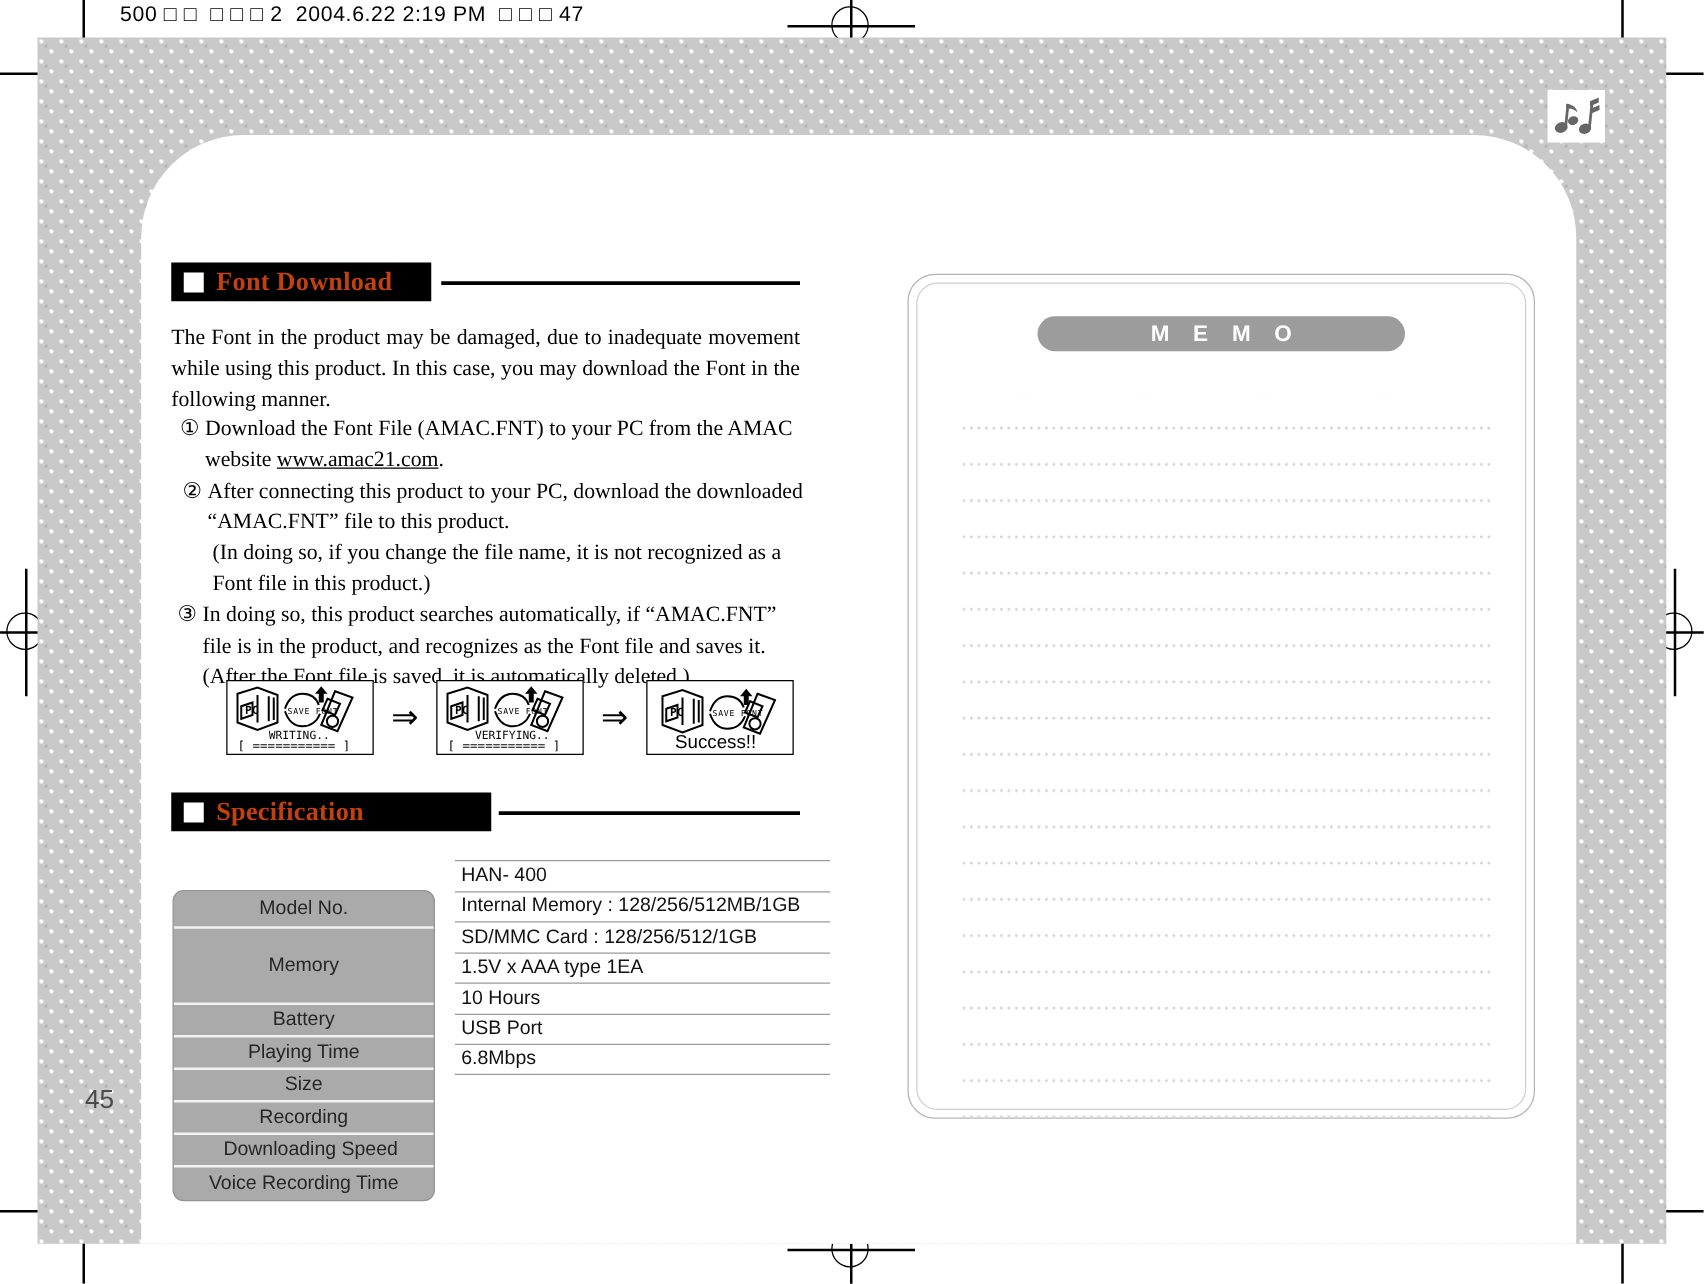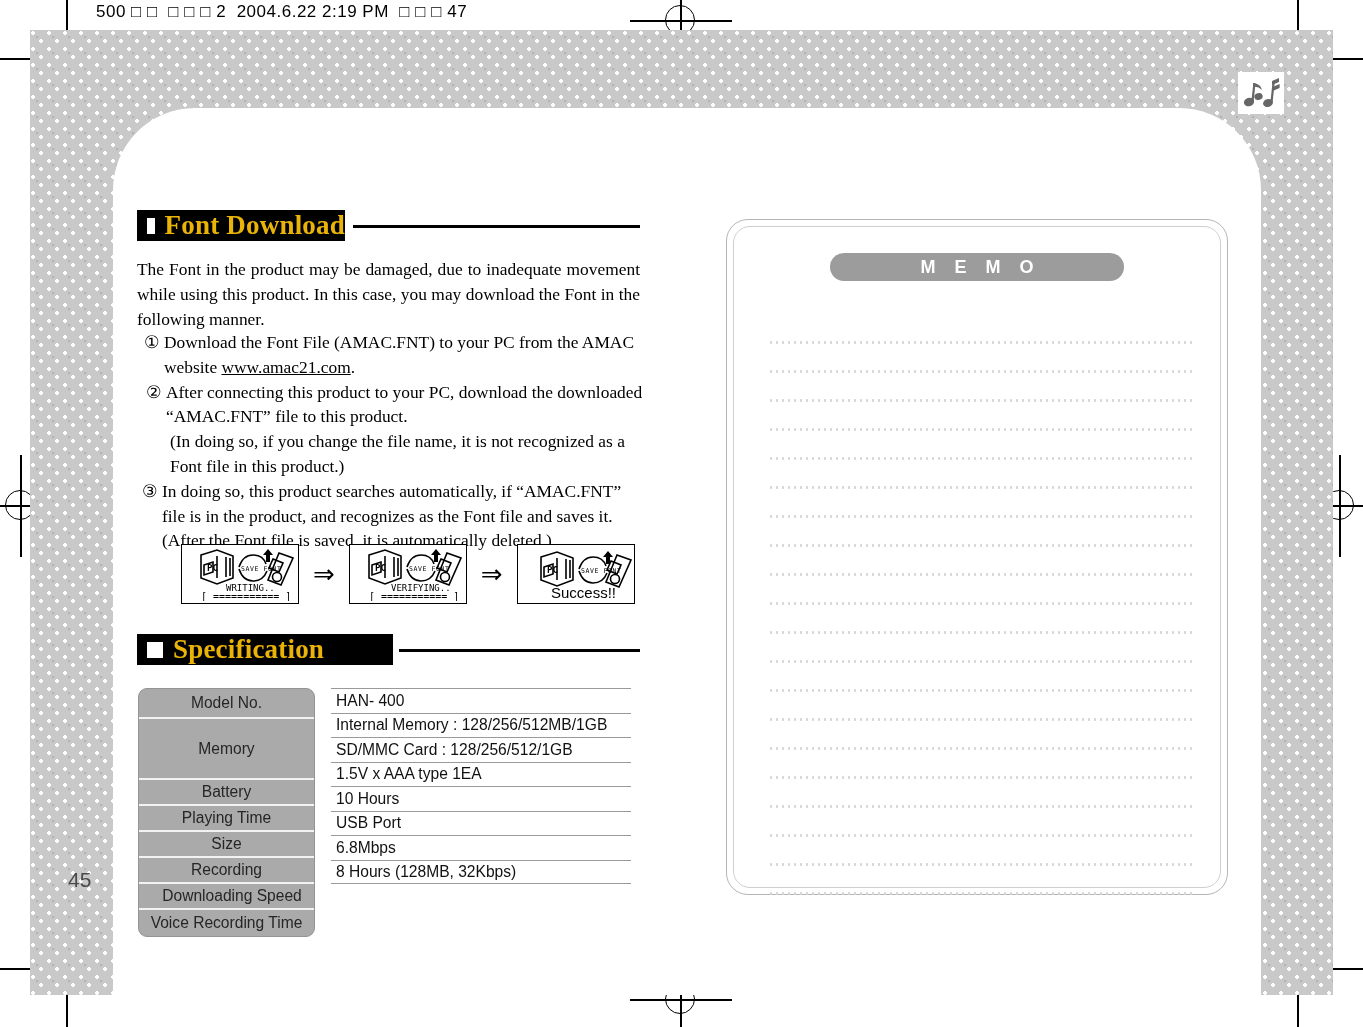--- a/index.html
+++ b/index.html
@@ -59,22 +59,22 @@
   }
 
   
   .sechead{position:absolute;height:31px;}
   .sechead .bar{
     position:absolute;left:0;top:0;height:31px;background:#000;
     display:flex;align-items:center;padding-left:10px;box-sizing:border-box;
   }
   .sechead .sq{width:16px;height:16px;background:#fff;display:inline-block;}
   .sechead .txt{
-    color:#eab308;font-family:"Liberation Serif",serif;font-weight:bold;
-    font-size:27px;margin-left:10px;letter-spacing:.2px;white-space:nowrap;
+    color:#c2410c;font-family:"Liberation Serif",serif;font-weight:bold;
+    font-size:21px;margin-left:10px;letter-spacing:.2px;white-space:nowrap;
   }
   .sechead .rule{position:absolute;top:15px;height:3px;background:#000;}
 
   
   .body-copy{
     position:absolute;font-family:"Liberation Serif",serif;
     font-size:17.4px;line-height:24.8px;color:#000;text-align:justify;
     text-justify:inter-word;
   }
   .olist{position:absolute;font-family:"Liberation Serif",serif;font-size:17.4px;line-height:24.8px;color:#000;}
@@ -82,33 +82,32 @@
   .li .num{width:20px;flex:none;}
   .li .bodytxt{flex:1;}
   .li .bodytxt .cont{display:block;}
   a.link{color:#000;text-decoration:underline;}
 
   
   .flowrow{position:absolute;display:flex;align-items:center;}
   .lcd{
     border:1.6px solid #000;background:#fff;box-sizing:border-box;
     position:relative;
-    padding-left:11px;
   }
   .lcd svg{display:block;}
   .arrowglyph{
     font-family:"DejaVu Sans",sans-serif;font-size:26px;color:#000;
     margin:0 14px;line-height:1;
   }
 
   
   .spec{position:absolute;display:flex;align-items:flex-start;}
   .spec-labels{
-    width:177px;background:#aaaaaa;border-radius:9px;
-    border:1px solid #949494;box-sizing:border-box;overflow:hidden;
+    width:210px;background:#aaaaaa;border-radius:9px;
+    border:1px solid #949494;box-sizing:border-box;overflow:hidden;margin-top:24px;
   }
   .spec-labels .lb{
     font-family:"Liberation Sans",sans-serif;font-size:15.6px;color:#262626;
     text-align:center;display:flex;align-items:center;justify-content:center;
     border-bottom:2px solid #f2f2f2;box-sizing:border-box;
   }
   .spec-labels .lb:last-child{border-bottom:none;}
   .spec-values{width:300px;margin-left:16px;}
   .spec-values .vrow{
     font-family:"Liberation Sans",sans-serif;font-size:15.6px;color:#111;
@@ -331,21 +330,20 @@
         <div class="lb" style="height: 26px;">Voice Recording Time</div>
       </div>
     <div class="spec-values" id="spec-values">
         <div class="vrow" style="height: 24.5px;">HAN- 400</div>
         <div class="vrow" style="height: 24.5px;">Internal Memory : 128/256/512MB/1GB</div>
         <div class="vrow" style="height: 24.5px;">SD/MMC Card : 128/256/512/1GB</div>
         <div class="vrow" style="height: 24.5px;">1.5V x  AAA type 1EA</div>
         <div class="vrow" style="height: 24.5px;">10  Hours</div>
         <div class="vrow" style="height: 24.5px;">USB Port</div>
         <div class="vrow" style="height: 24.5px;">6.8Mbps</div>
-        <div class="vrow" style="height: 24.5px;">8 Hours (128MB, 32Kbps)</div>
       </div>
   </div>
 
   <div class="memo-outer">
     <div class="memo-inner">
       <div class="memo-pill">
         <span>M E M O</span>
       </div>
       <div class="memo-lines" id="memo-lines">
           <div class="memo-line"></div>

